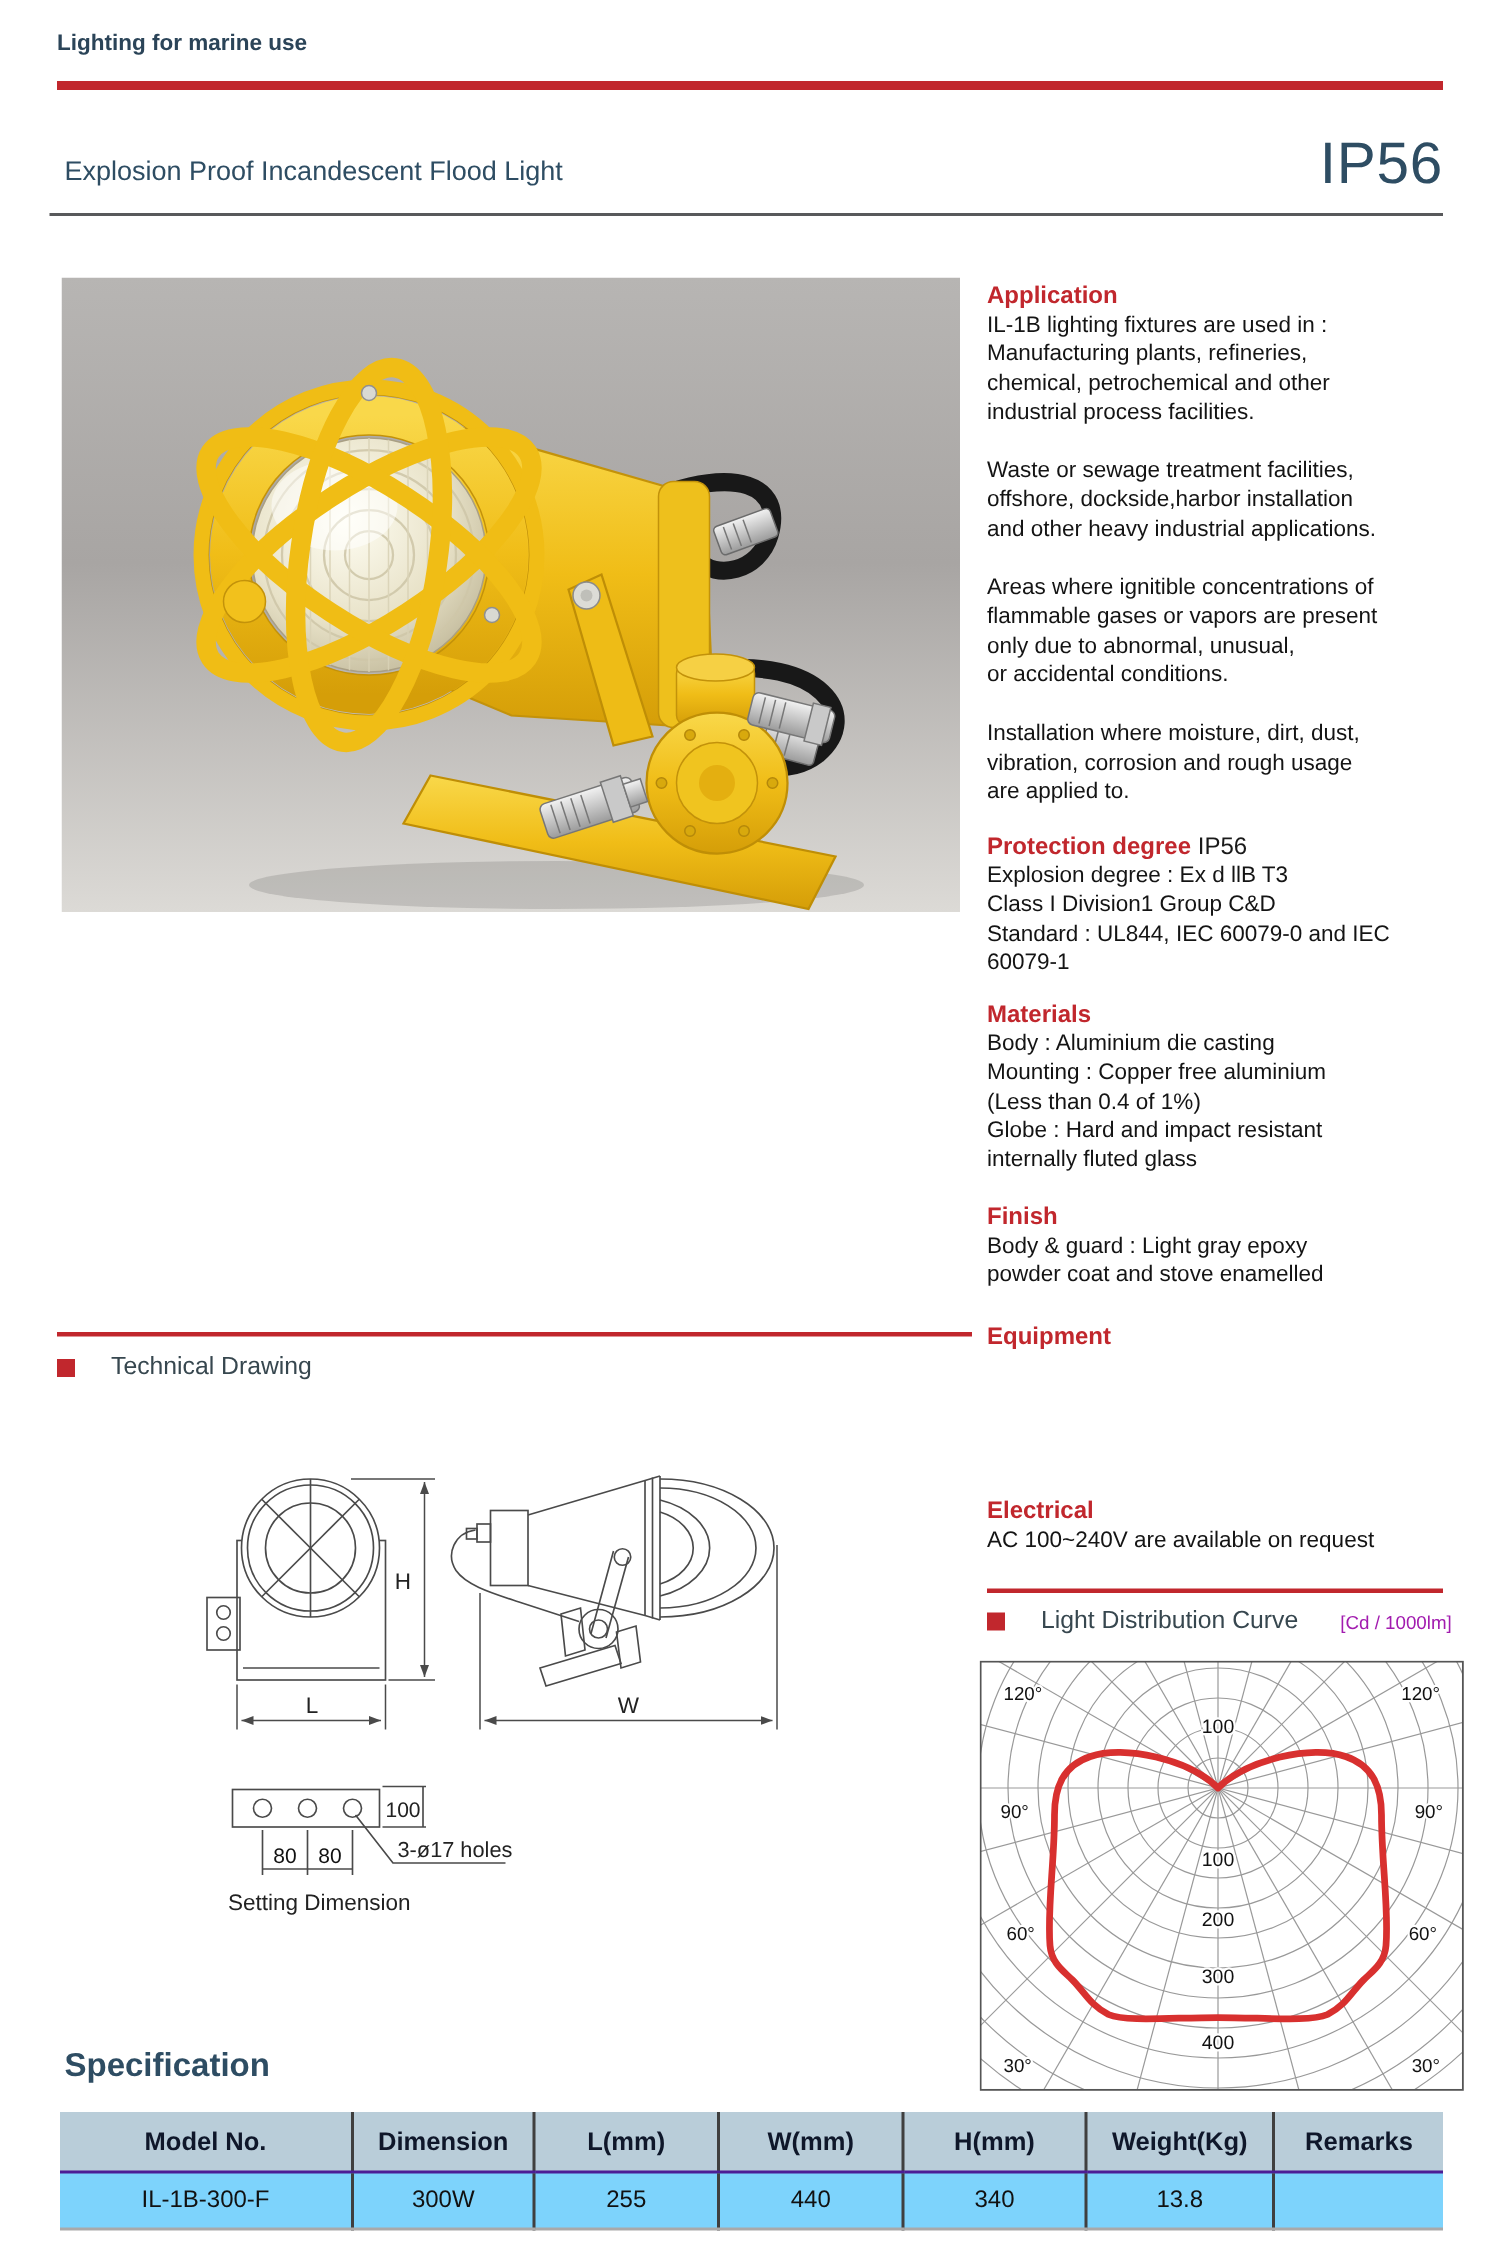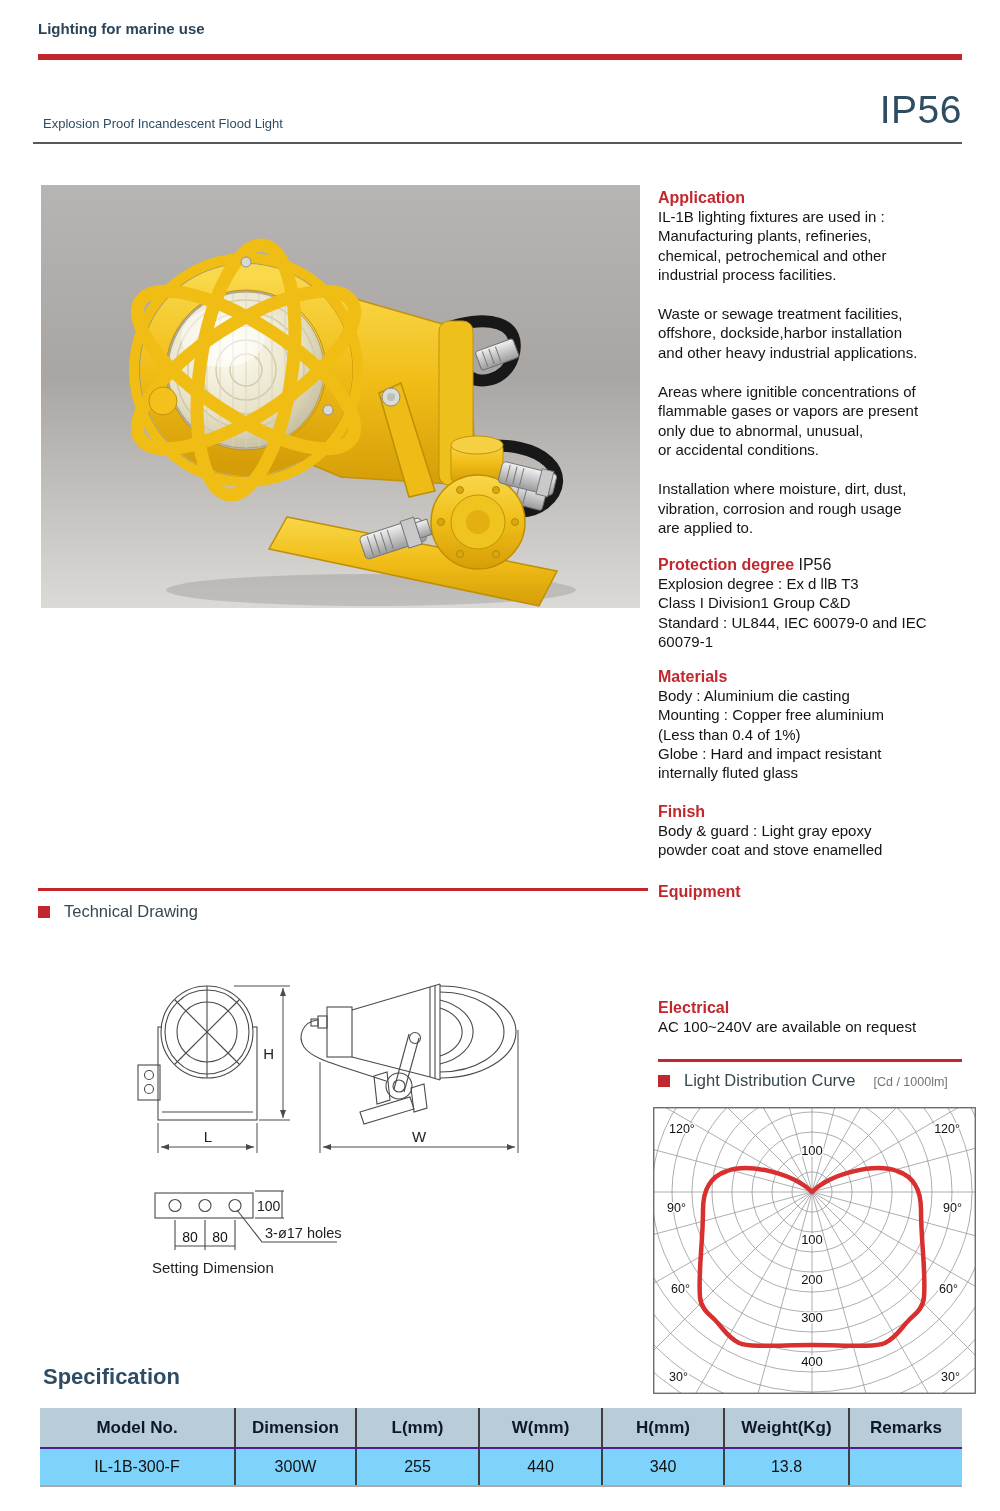--- a/index.html
+++ b/index.html
@@ -2,40 +2,40 @@
 <html><head>
 <meta charset="utf-8">
 <style>
   html,body{margin:0;padding:0;background:#ffffff;}
   .page{position:relative;width:1000px;height:1511px;background:#fff;
         font-family:"Liberation Sans",sans-serif;overflow:hidden;color:#1a1a1a;}
   .abs{position:absolute;}
 
   .brand{left:38px;top:20px;font-size:15px;font-weight:bold;color:#2b4458;}
   .redbar{left:38px;top:54px;width:924px;height:6px;background:#c1272d;}
-  .title{left:43px;top:116px;font-size:13px;color:#2e4d63;}
+  .title{left:43px;top:104px;font-size:18px;color:#2e4d63;}
   .ip{right:38px;top:88px;font-size:39px;color:#2e4d63;letter-spacing:.5px;}
   .title-rule{left:33px;top:142px;width:929px;height:2px;background:#58595b;}
 
   .photo{left:41px;top:185px;width:599px;height:423px;}
 
   .rsec{left:658px;width:306px;}
   .rsec h3{margin:0;font-size:16px;line-height:19px;font-weight:bold;color:#c1272d;}
   .rsec .suffix{color:#1a1a1a;font-weight:normal;}
   .rsec p,.rsec .body{margin:0;font-size:15px;line-height:19.3px;white-space:pre-line;color:#141414;}
   .rsec p{margin-bottom:20px;}
 
   .redline-left{left:38px;top:888px;width:610px;height:3px;background:#c1272d;}
   .redline-right{left:658px;top:1059px;width:304px;height:3px;background:#c1272d;}
 
-  .sec-head{display:flex;align-items:center;gap:14px;color:#37474f;font-size:16.5px;}
+  .sec-head{display:flex;align-items:center;gap:24px;color:#37474f;font-size:16.5px;}
   .sq{width:12px;height:12px;background:#c1272d;flex:0 0 auto;}
   .tech-head{left:38px;top:902px;}
   .curve-head{left:658px;top:1071px;}
-  .curve-unit{font-size:12.5px;color:#737373;margin-left:4px;position:relative;top:1px;}
+  .curve-unit{font-size:12.5px;color:#a21caf;margin-left:4px;position:relative;top:1px;}
 
   .tech-svg{left:38px;top:950px;}
   .curve-svg{left:653px;top:1107px;}
 
   .spec-h{left:43px;top:1364px;font-size:22px;font-weight:bold;color:#2e4d63;}
   .spec{left:40px;top:1408px;}
   .spec table{border-collapse:collapse;table-layout:fixed;}
   .spec th{background:#b9cdd9;color:#0f172a;font-weight:bold;font-size:17px;height:37px;
            border-right:2px solid #3f3f3f;border-bottom:2px solid #4c1d95;text-align:center;}
   .spec td{font-size:16px;color:#111;height:34px;text-align:center;

